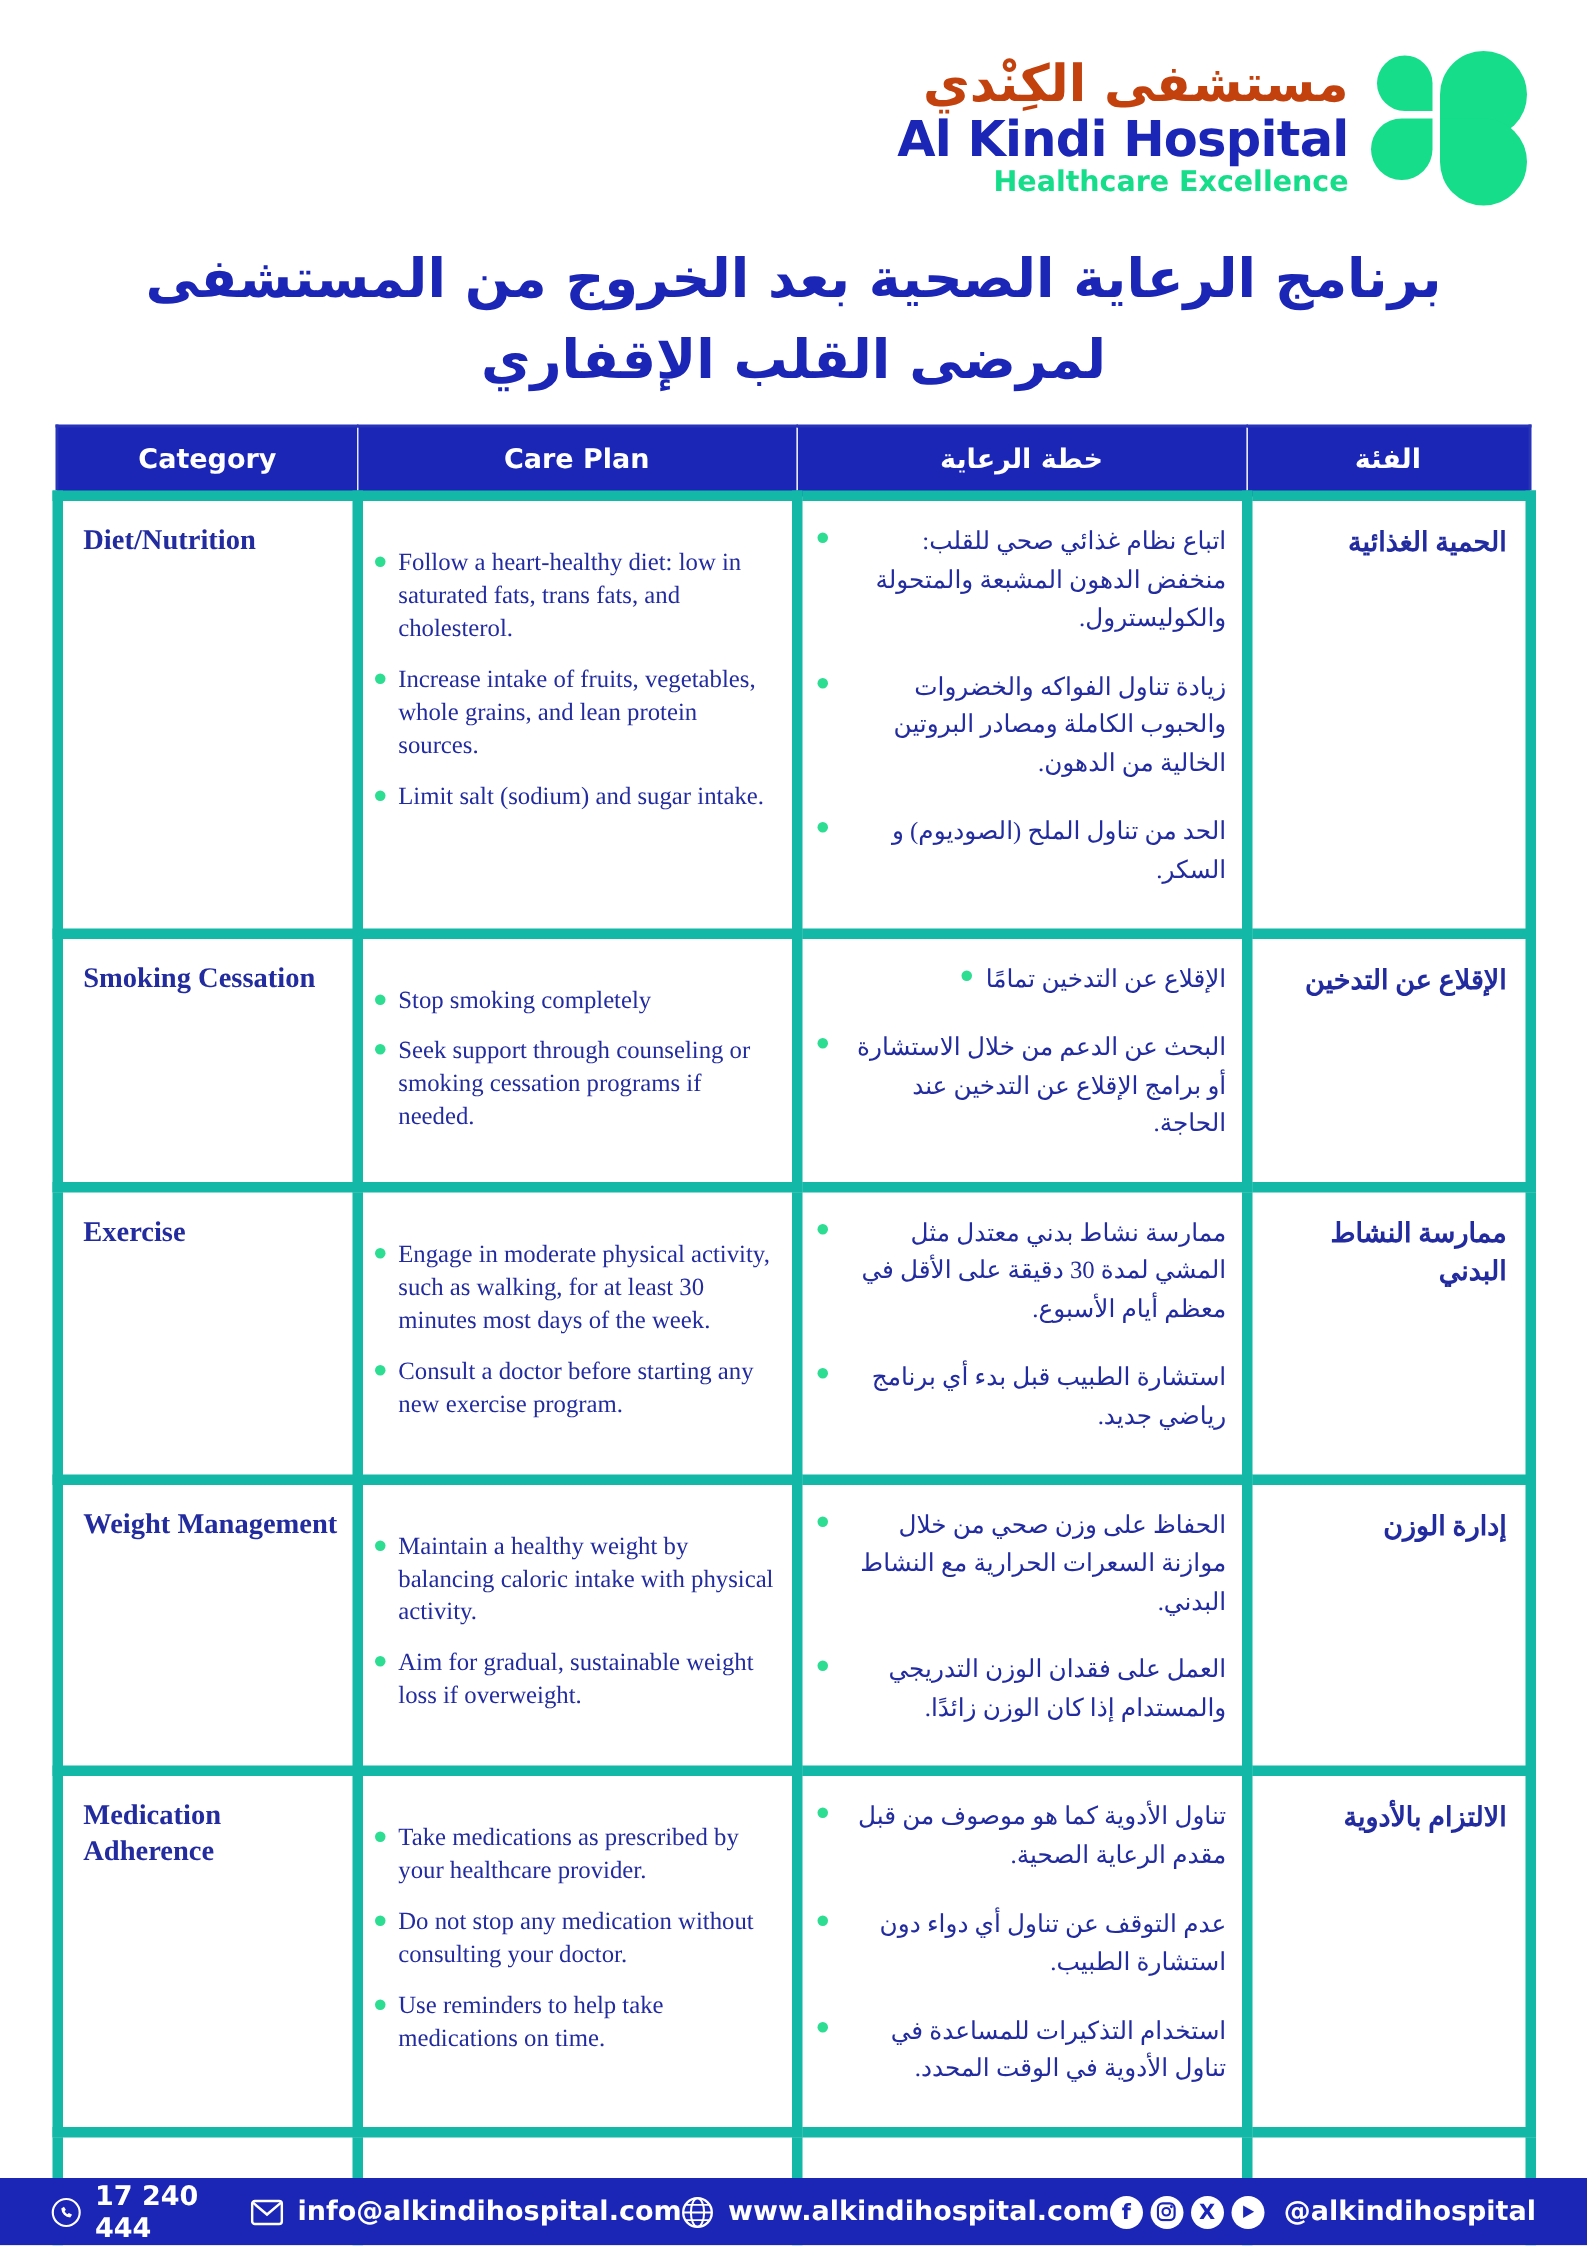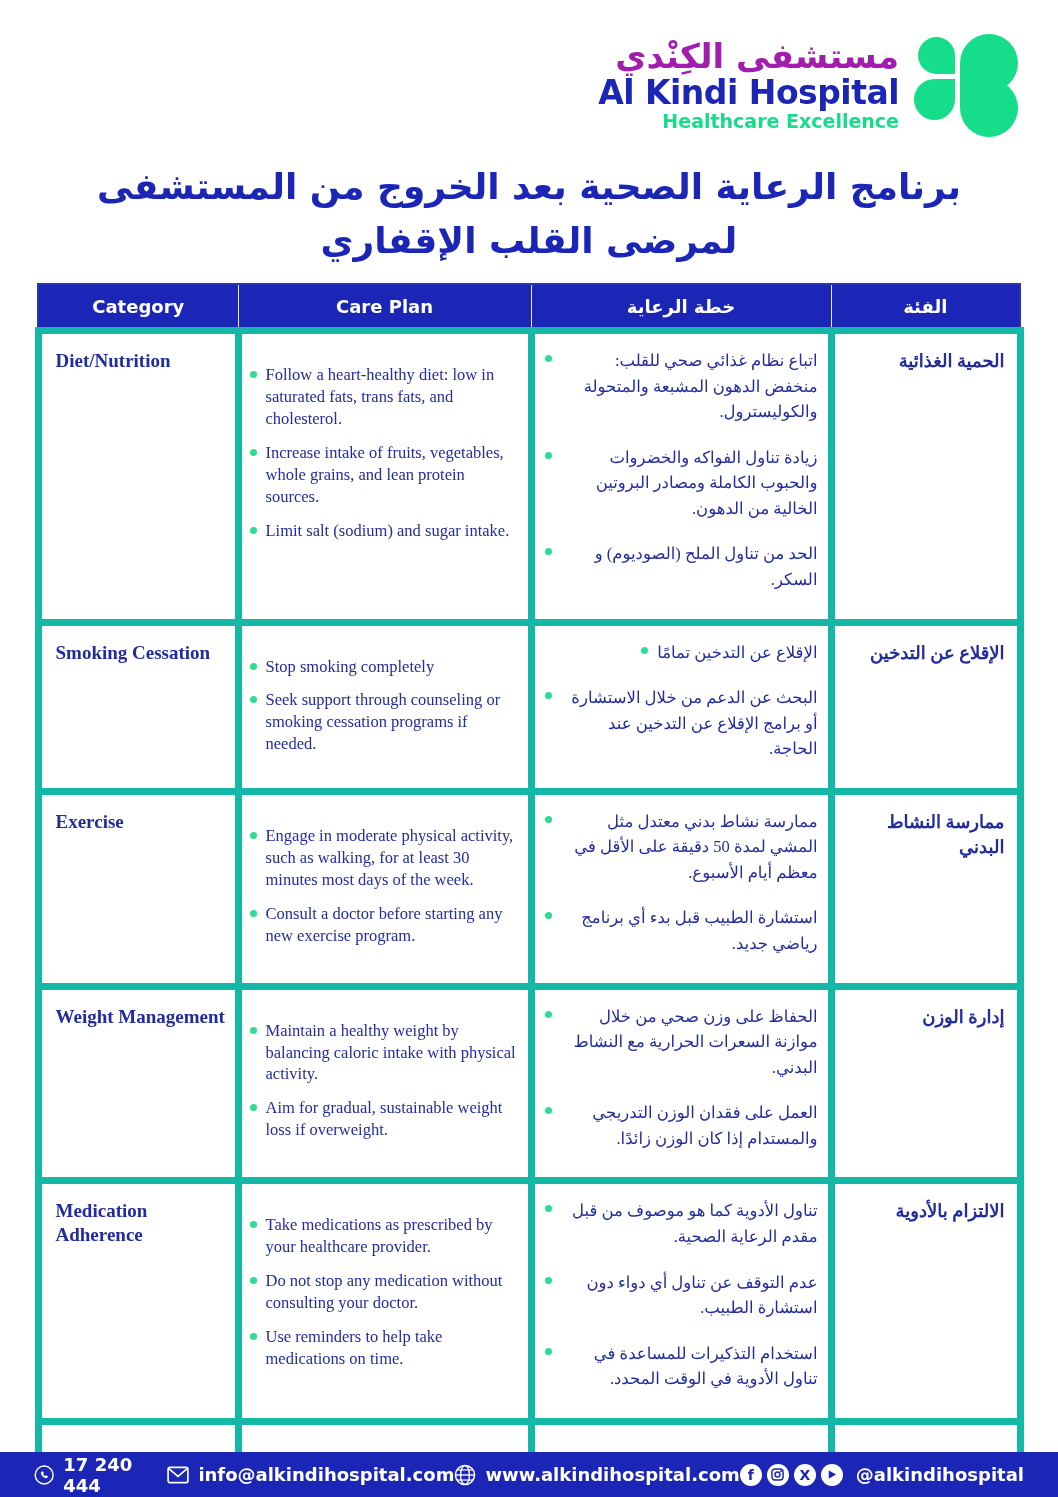--- a/index.html
+++ b/index.html
@@ -9,21 +9,21 @@
     background:#ffffff;
     font-family:"DejaVu Sans","Liberation Sans",sans-serif;
     overflow:hidden;
   }
   
   .logo-wrap{
     display:flex;justify-content:flex-end;align-items:center;
     gap:16px;padding:26px 40px 0 0;height:118px;box-sizing:content-box;
   }
   .logo-text{display:flex;flex-direction:column;align-items:flex-end;line-height:1.08;}
-  .logo-ar{font-size:34px;font-weight:bold;color:#a21caf;direction:rtl;}
+  .logo-ar{font-size:34px;font-weight:bold;color:#c2410c;direction:rtl;}
   .logo-en{font-size:33px;font-weight:800;color:#1b26b6;letter-spacing:-0.5px;}
   .logo-tag{font-size:19px;font-weight:bold;color:#15dd8a;margin-top:1px;}
   .clover{display:grid;grid-template-columns:40px 58px;grid-template-rows:40px 58px;gap:5px;}
   .petal{background:#15dd8a;}
   .p-tl{width:37px;height:37px;justify-self:end;align-self:end;border-radius:50% 50% 0 50%;}
   .p-tr{width:58px;height:58px;border-radius:50% 50% 50% 0;}
   .p-bl{width:41px;height:41px;justify-self:end;align-self:start;border-radius:50% 0 50% 50%;}
   .p-br{width:58px;height:58px;border-radius:0 50% 50% 50%;}
   
   .title-ar{
@@ -198,21 +198,21 @@
               <li>
                 <span class="dot"></span>
                 <span class="btxt">Consult a doctor before starting any new exercise program.</span>
               </li>
             </ul>
           </td>
           <td class="plan-ar">
             <ul class="blist list-ar">
               <li>
                 <span class="dot"></span>
-                <span class="btxt" dir="rtl">ممارسة نشاط بدني معتدل مثل المشي لمدة 50 دقيقة على الأقل في معظم أيام الأسبوع.</span>
+                <span class="btxt" dir="rtl">ممارسة نشاط بدني معتدل مثل المشي لمدة 30 دقيقة على الأقل في معظم أيام الأسبوع.</span>
               </li>
               <li>
                 <span class="dot"></span>
                 <span class="btxt" dir="rtl">استشارة الطبيب قبل بدء أي برنامج رياضي جديد.</span>
               </li>
             </ul>
           </td>
           <td class="cat-ar">
             <div dir="rtl">ممارسة النشاط البدني</div>
           </td>

